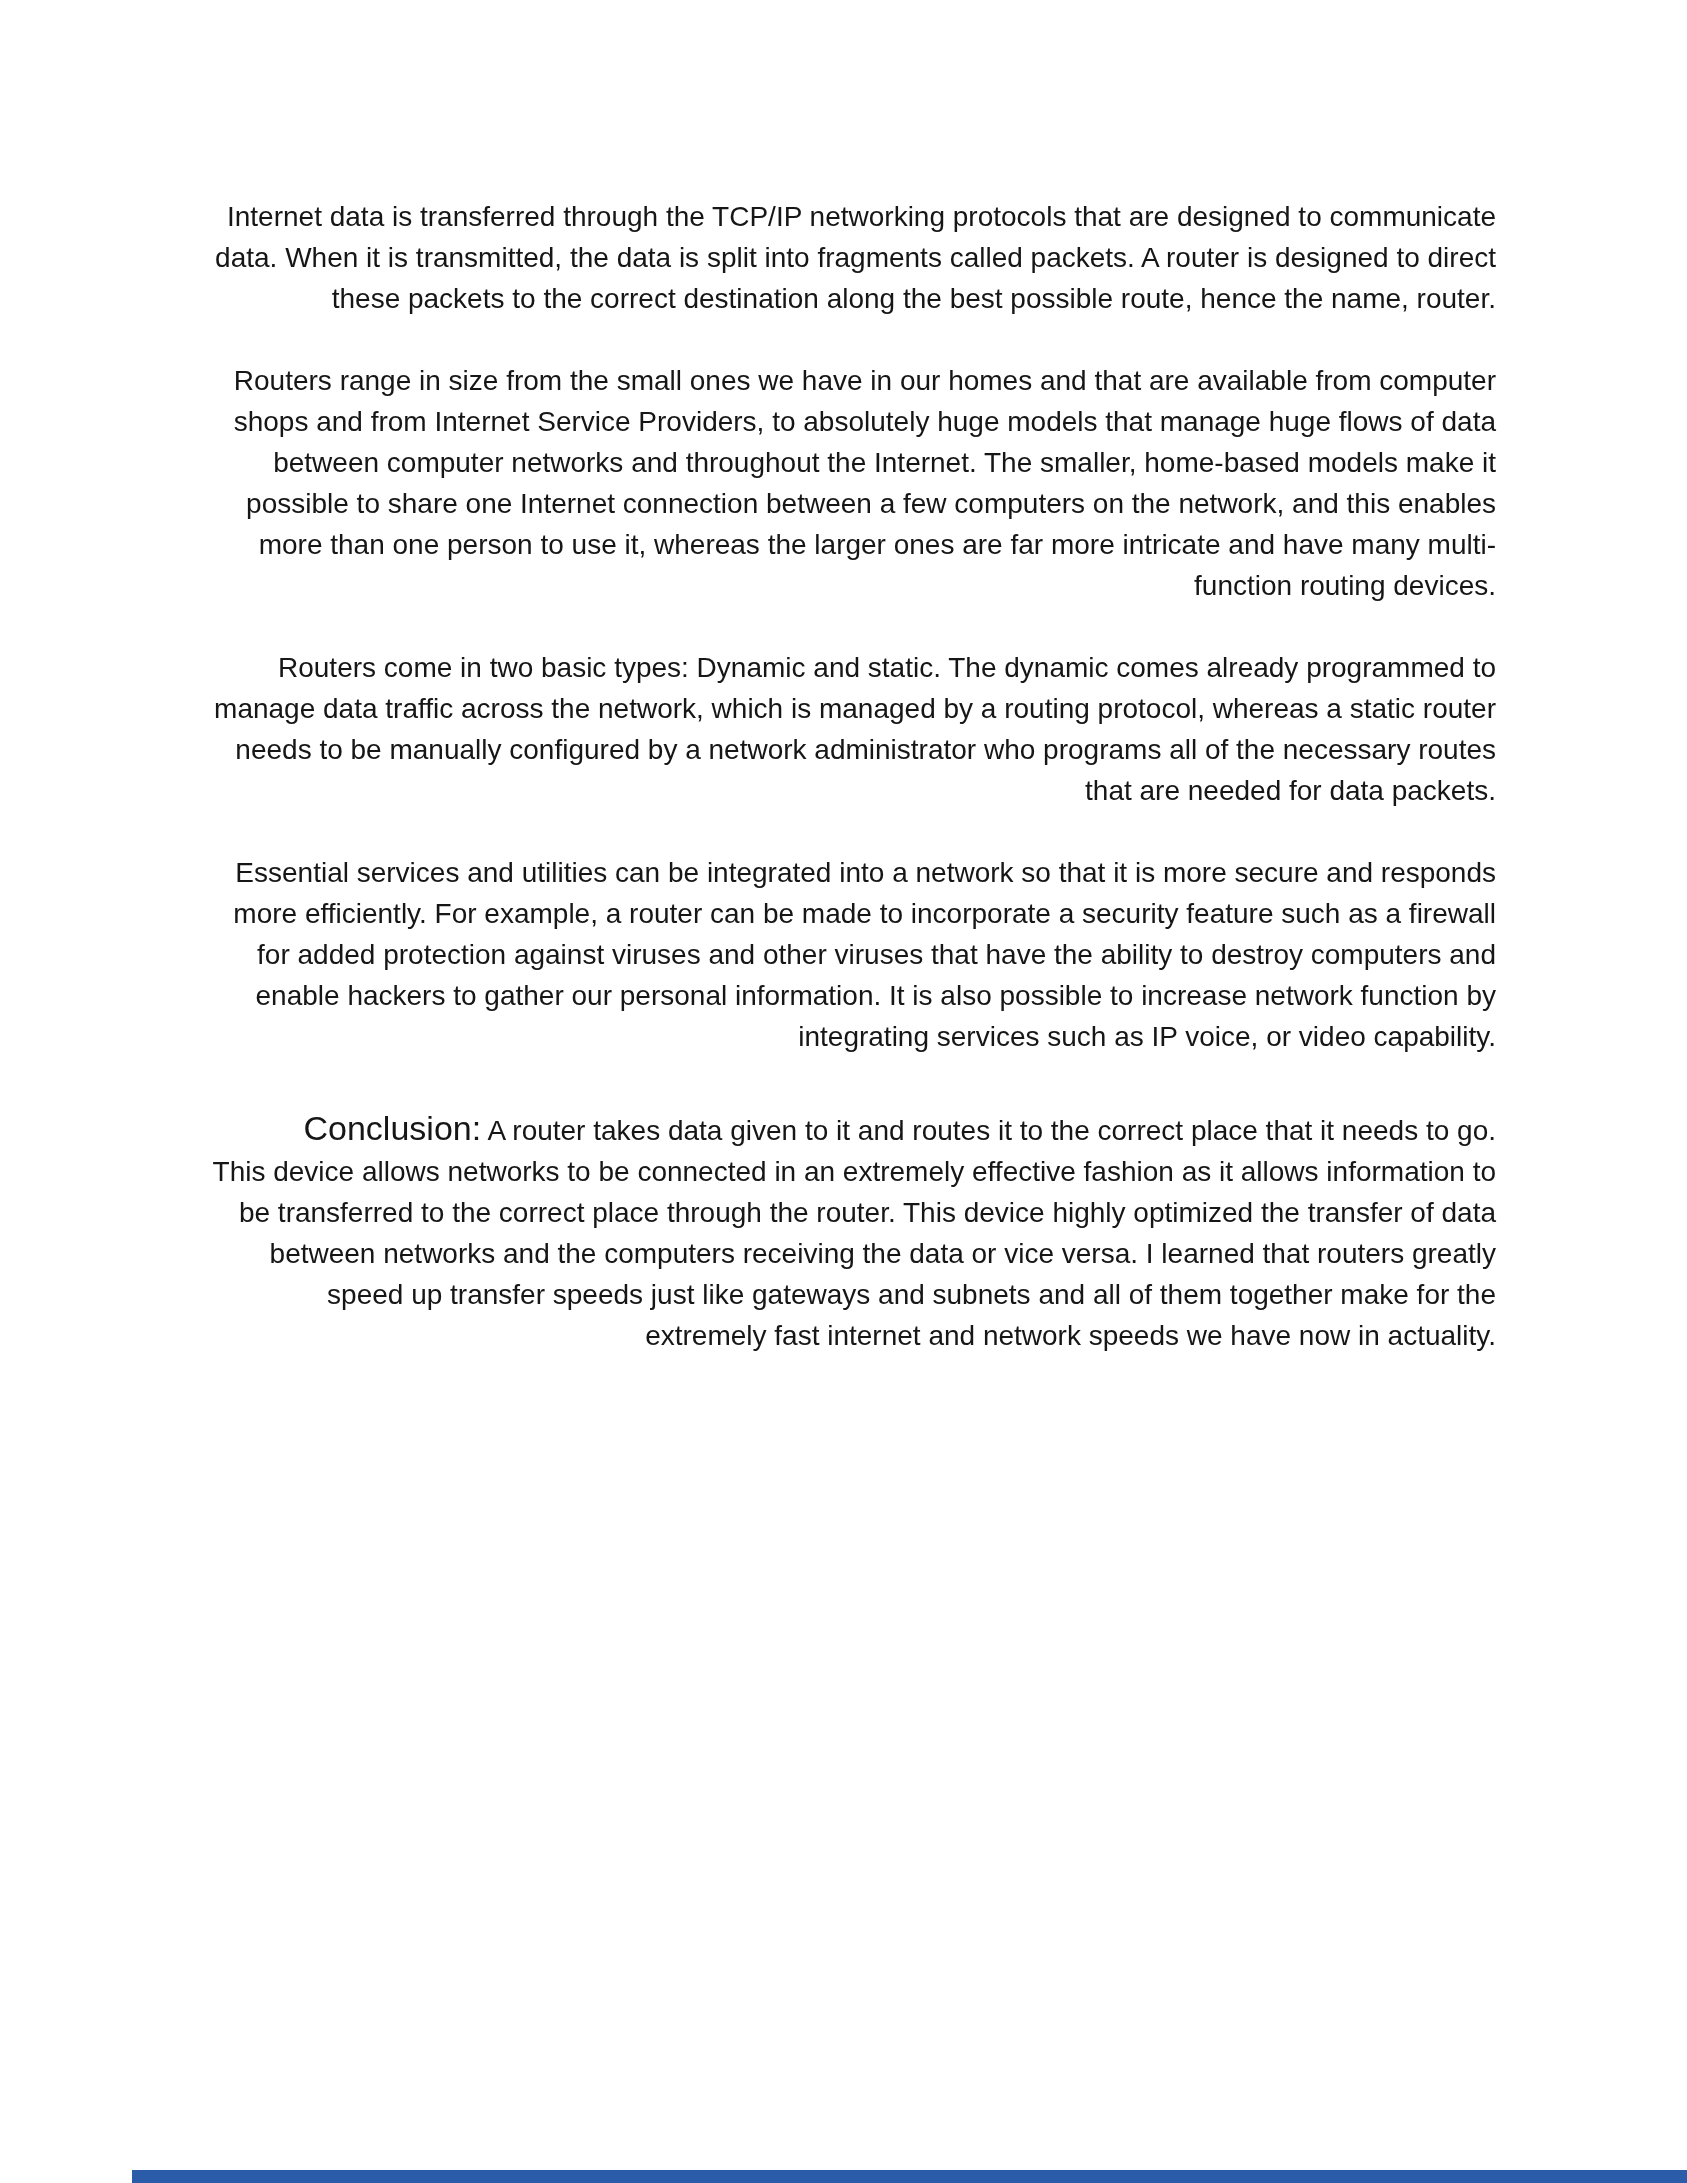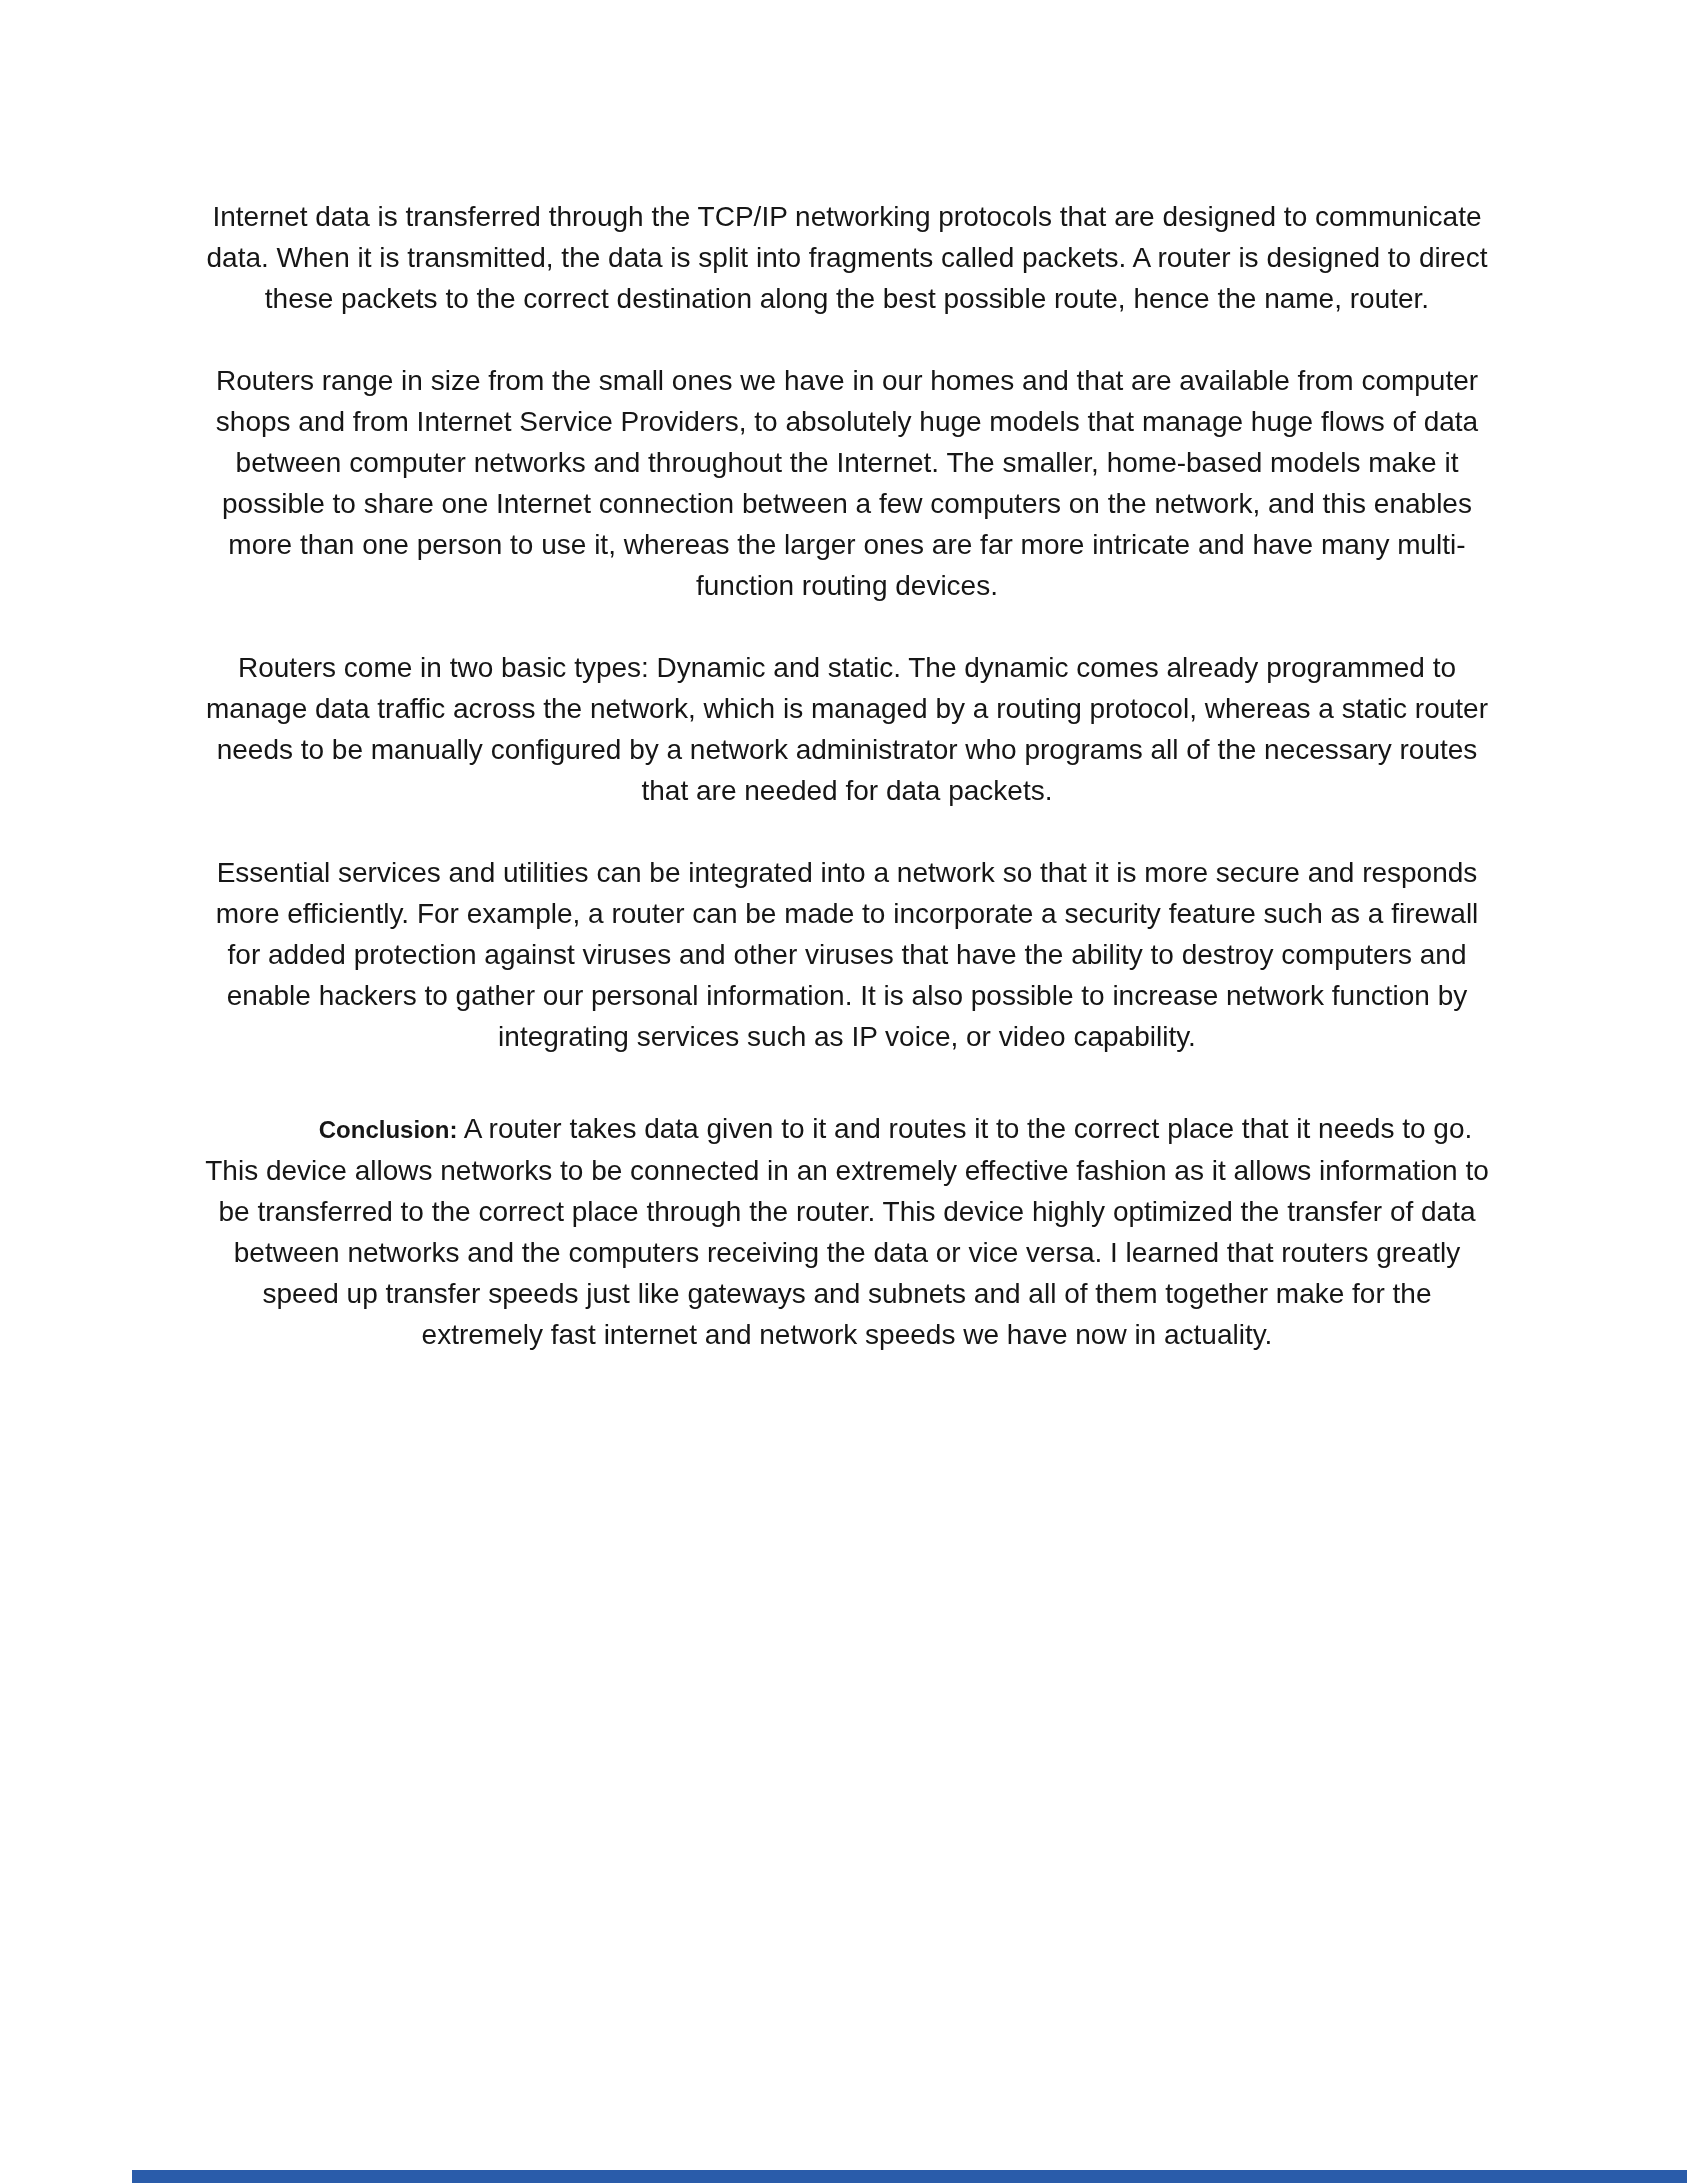--- a/index.html
+++ b/index.html
@@ -20,39 +20,39 @@
   }
 
   .content {
     position: absolute;
     top: 196px;
     left: 198px;
     width: 1298px;
     color: #161616;
     font-size: 28px;
     line-height: 41px;
-    text-align: center;
+    text-align: right;
   }
 
   .content p {
     margin-bottom: 41px;
   }
 
   .conclusion {
     margin-top: 51px;
   }
 
   .conclusion .indent {
     display: inline-block;
     width: 97px;
   }
 
   .conclusion .lead {
-    font-weight: bold;
-    font-size: 24px;
+    font-weight: normal;
+    font-size: 34px;
   }
 
   .footer-bar {
     position: absolute;
     bottom: 0;
     left: 132px;
     right: 0;
     height: 13px;
     background: #2a5caa;
   }

